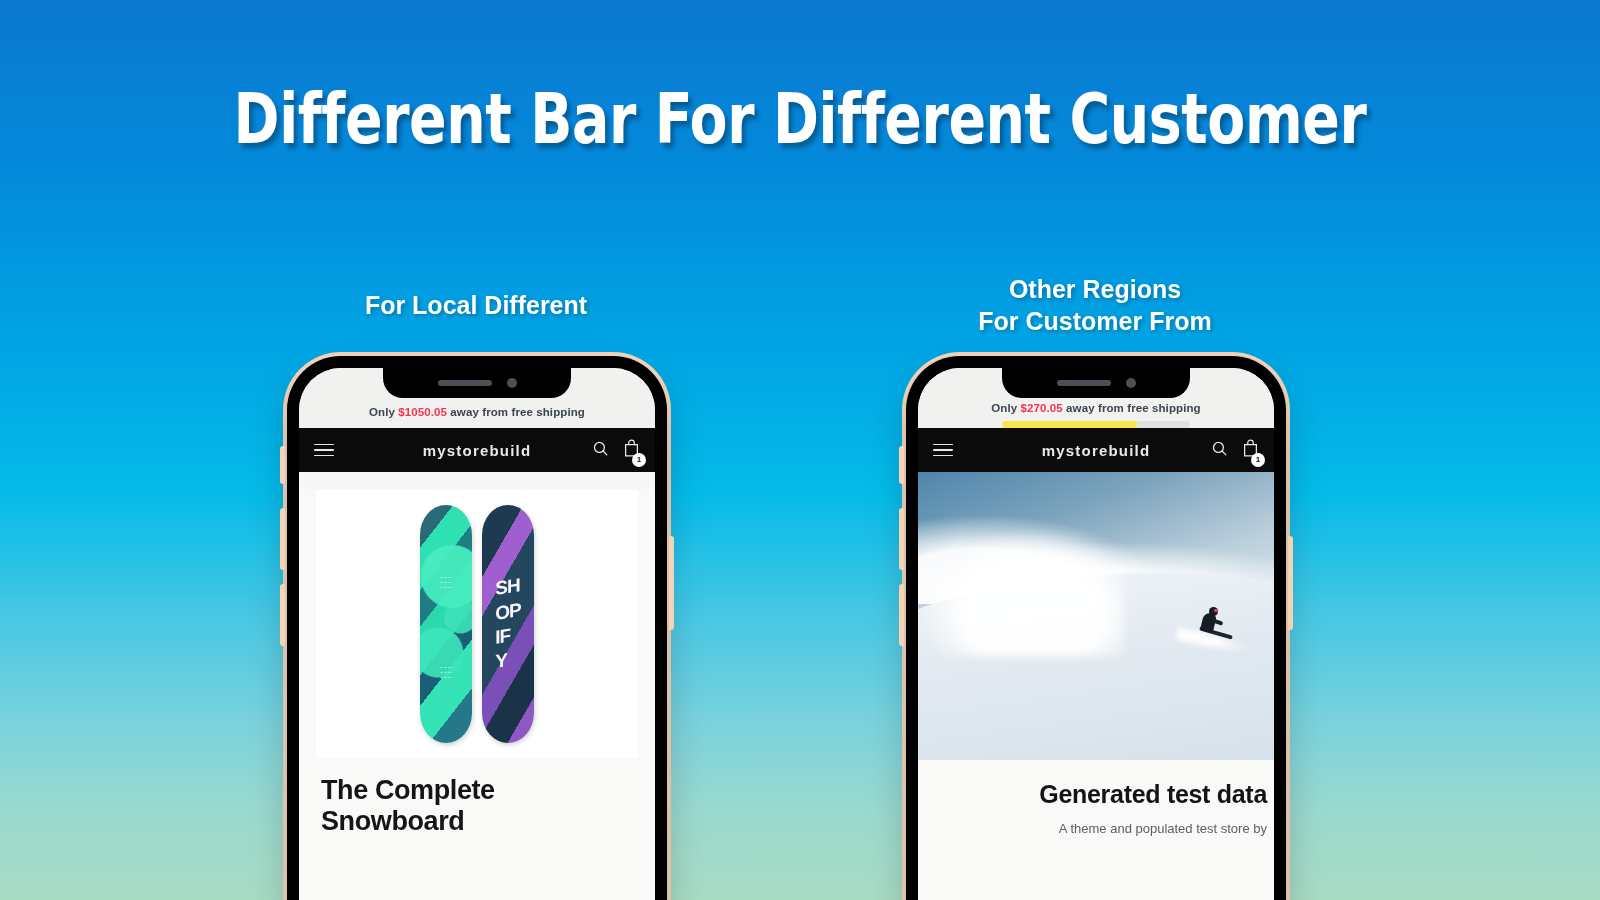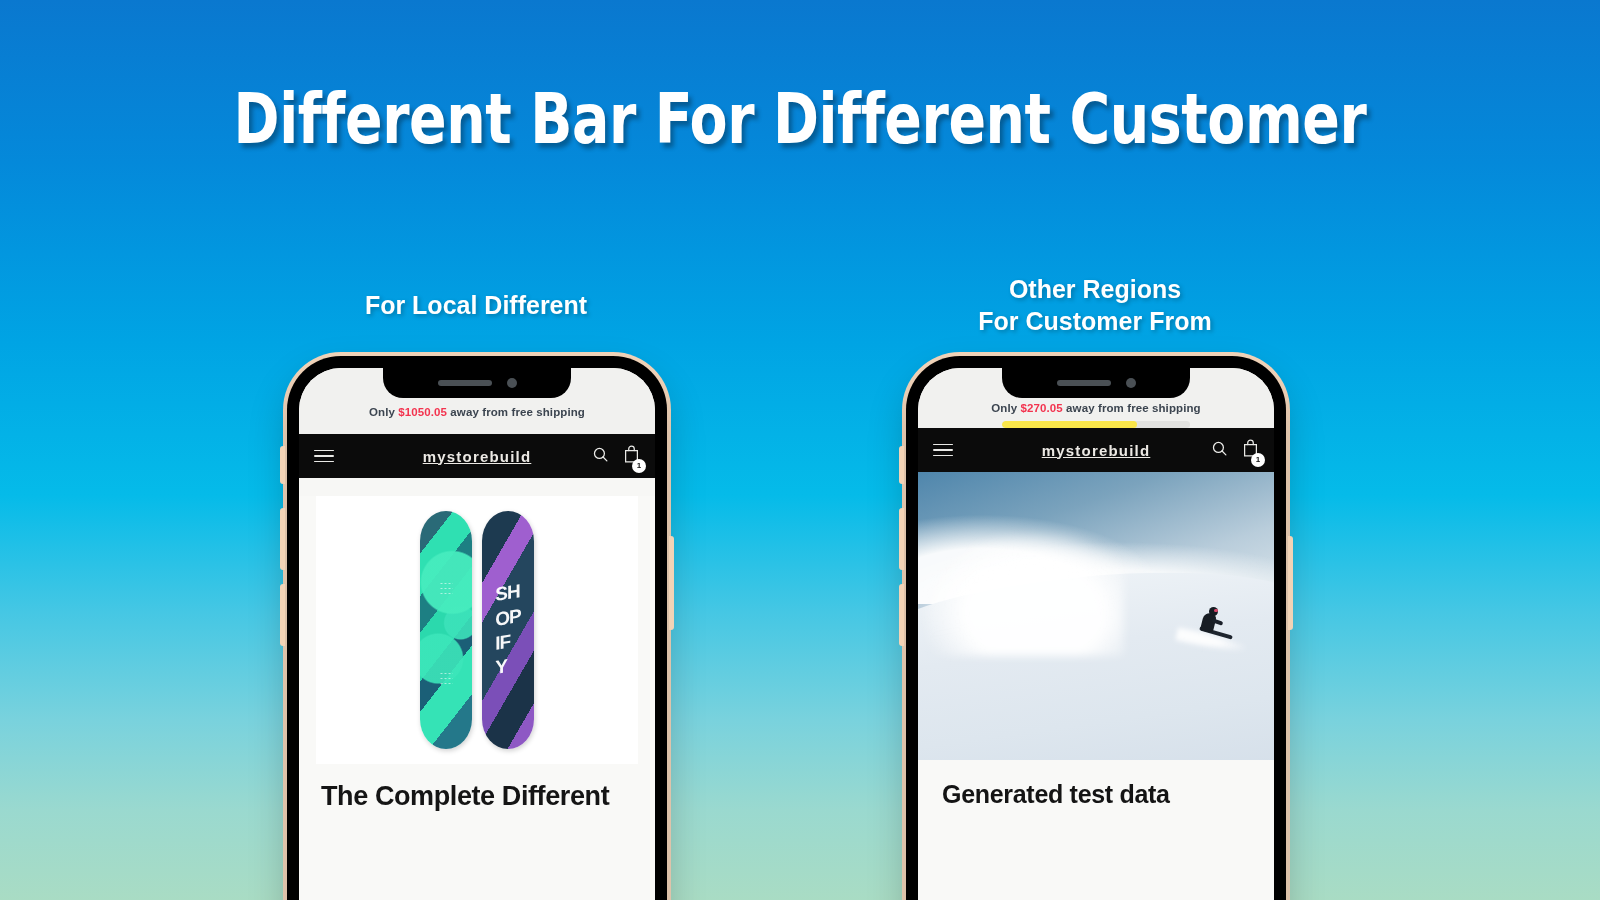--- a/index.html
+++ b/index.html
@@ -133,21 +133,21 @@
     height: 7px;
     background: #e2e2e0;
     border-radius: 5px;
     overflow: hidden;
   }
   .progress-fill {
     height: 100%;
     background: #fae64a;
     border-radius: 5px;
   }
-  .announce.left-variant { padding-bottom: 16px; padding-top: 38px; }
+  .announce.left-variant { padding-bottom: 10px; padding-top: 38px; }
 
   
   .store-header {
     background: #0b0b0b;
     height: 44px;
     display: flex;
     align-items: center;
     padding: 0 15px;
     position: relative;
   }
@@ -156,21 +156,20 @@
 
   .store-name {
     position: absolute;
     left: 0; right: 0;
     text-align: center;
     color: #ece9e4;
     font-size: 15px;
     font-weight: 700;
     letter-spacing: 1.2px;
     pointer-events: none;
-    text-decoration: underline;
   }
   .header-actions { margin-left: auto; display: flex; align-items: center; gap: 14px; z-index: 2; }
   .icon-btn { cursor: pointer; display: block; position: relative; }
   .cart-badge {
     position: absolute;
     right: -6px; bottom: -6px;
     width: 14px; height: 14px;
     background: #ffffff;
     color: #111;
     border-radius: 50%;
@@ -345,22 +344,22 @@
     position: absolute;
     right: 8%;
     top: 56%;
     width: 70px; height: 16px;
     background: radial-gradient(ellipse at 20% 50%, rgba(255,255,255,0.9) 0 40%, rgba(255,255,255,0) 75%);
     transform: rotate(12deg);
     filter: blur(2px);
   }
 
   .hero-caption {
-    padding: 20px 24px 0;
-    text-align: left;
+    padding: 20px 7px 0;
+    text-align: right;
   }
   .hero-title {
     font-size: 25px;
     font-weight: 700;
     color: #141414;
     letter-spacing: -0.3px;
   }
   .hero-sub {
     margin-top: 11px;
     font-size: 13px;
@@ -423,21 +422,21 @@
     </div>
 
     <div class="page-body">
       <div class="product-img-box">
         <div class="board board-a">
           <div class="board-dots dots-top"></div>
           <div class="board-dots dots-bot"></div>
         </div>
         <div class="board board-b"></div>
       </div>
-      <div class="product-title">The Complete Different</div>
+      <div class="product-title">The Complete Snowboard</div>
     </div>
   </div>
 </div>
 
 <div class="phone right">
   <div class="side-btn vol-sil"></div>
   <div class="side-btn vol-up"></div>
   <div class="side-btn vol-dn"></div>
   <div class="side-btn power"></div>
 
@@ -491,16 +490,17 @@
         <div class="rider">
           <div class="rider-board"></div>
           <div class="rider-body"></div>
           <div class="rider-head"></div>
           <div class="rider-goggle"></div>
           <div class="rider-arm"></div>
         </div>
       </div>
       <div class="hero-caption">
         <div class="hero-title">Generated test data</div>
+        <div class="hero-sub">A theme and populated test store by</div>
       </div>
     </div>
   </div>
 </div>
 
 </body></html>

